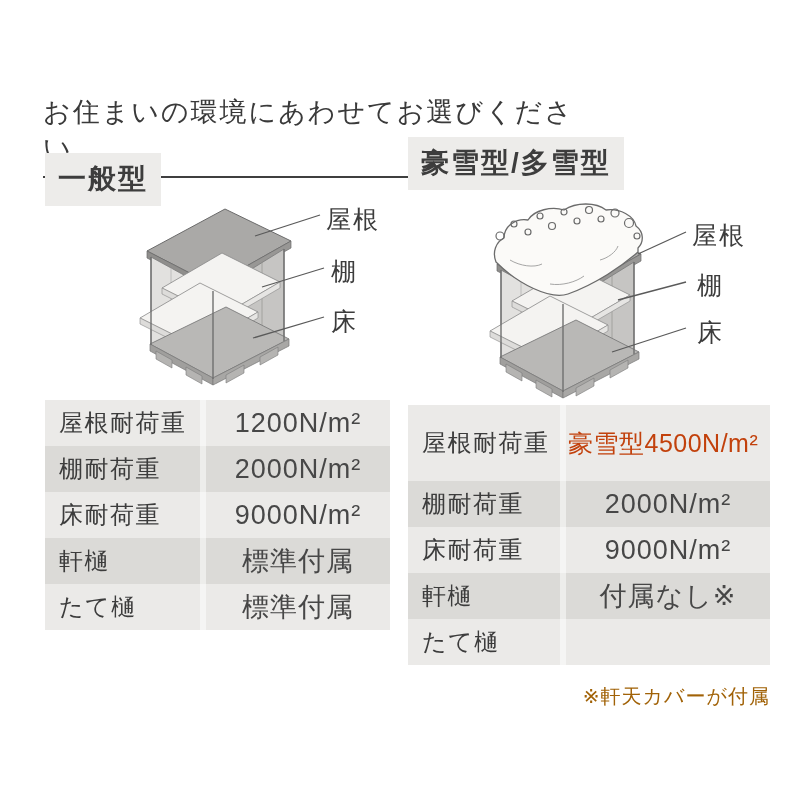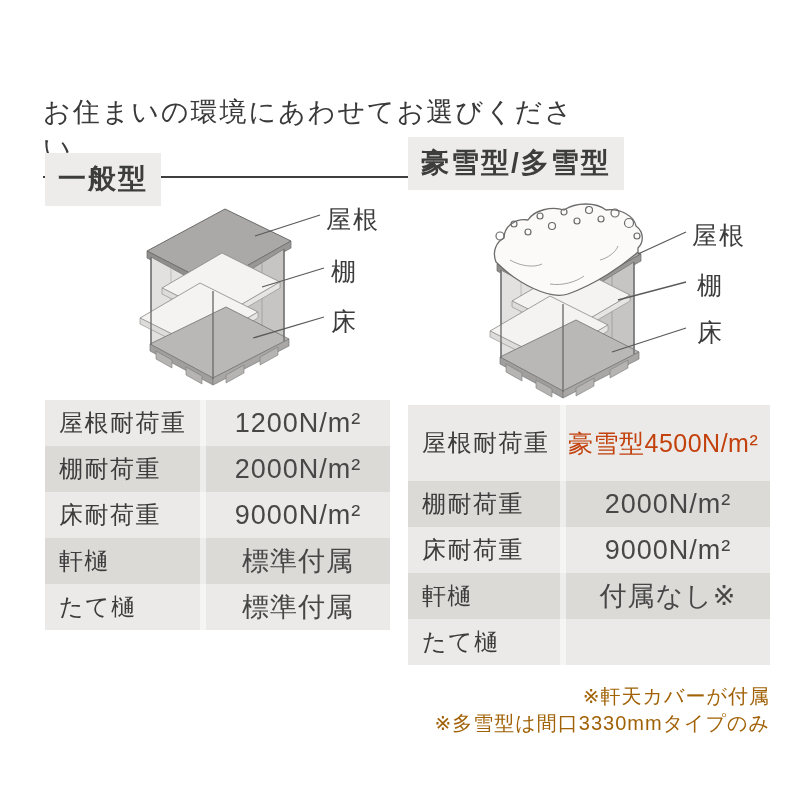--- a/index.html
+++ b/index.html
@@ -240,14 +240,13 @@
     <div class="spec-value">付属なし※</div>
   </div>
   <div class="spec-row shade-a">
     <div class="spec-label">たて樋</div>
     <div class="col-gap"></div>
   </div>
 </div>
 
 <div class="abs footnotes">
   <div>※軒天カバーが付属</div>
-  <div>※多雪型は間口3330mmタイプのみ</div>
 </div>
 
 </body></html>

